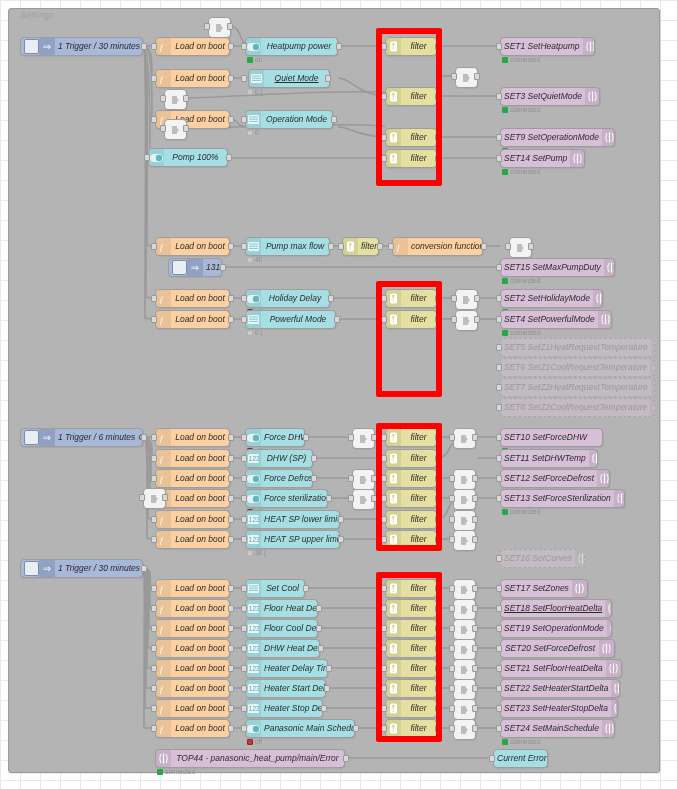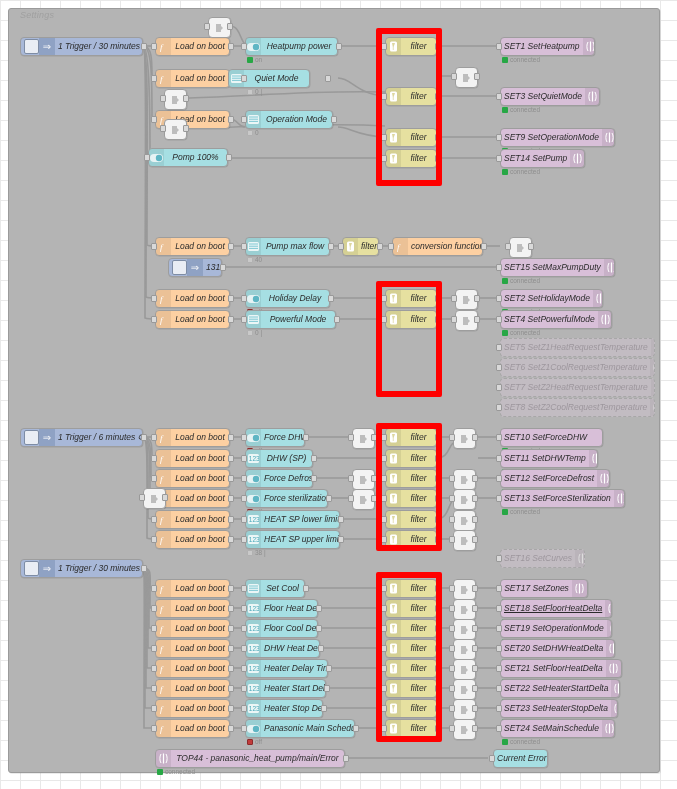--- a/index.html
+++ b/index.html
@@ -630,21 +630,21 @@
           </svg>
         </span>
         <span class="lbl">Heatpump power</span>
       </div>
       <div class="port" style="left: 241px; top: 43px;"></div>
       <div class="port" style="left: 336px; top: 43px;"></div>
       <div class="status" style="left: 247px; top: 56px;">
         <span class="dot green"></span>
         <span>on</span>
       </div>
-      <div class="node n-ui" style="left: 228px; top: 69px; width: 82px;">
+      <div class="node n-ui" style="left: 248px; top: 69px; width: 82px; text-decoration: underline;">
         <span class="nicon">
           <svg width="11" height="9" viewBox="0 0 11 9">
             <rect x="0" y="0" width="11" height="9" rx="1.5" fill="#fff" opacity=".8"></rect>
             <path d="M1 2 H10 M1 4.2 H10 M1 6.4 H10" stroke="#7fc9d4" stroke-width="1"></path>
           </svg>
         </span>
         <span class="lbl">Quiet Mode</span>
       </div>
       <div class="port" style="left: 241px; top: 75px;"></div>
       <div class="port" style="left: 325px; top: 75px;"></div>
@@ -1427,21 +1427,21 @@
             <path d="M7 1 C8.5 3 8.5 8 7 10" stroke="#fff" fill="none" stroke-width="1"></path>
           </svg>
         </span>
       </div>
       <div class="port" style="left: 496px; top: 625px;"></div>
       <div class="status" style="left: 502px; top: 638px;">
         <span class="dot green"></span>
         <span>connected</span>
       </div>
       <div class="node n-mqtt-out" style="left: 500px; top: 639px; width: 115px;">
-        <span class="lbl">SET20 SetDHWHeatDelta</span>
+        <span class="lbl">SET20 SetForceDefrost</span>
         <span class="nicon right">
           <svg width="9" height="11" viewBox="0 0 9 11">
             <path d="M2 1 C0.5 3 0.5 8 2 10" stroke="#fff" fill="none" stroke-width="1"></path>
             <path d="M4.5 0.5 L4.5 10.5" stroke="#fff" stroke-width="1.2"></path>
             <path d="M7 1 C8.5 3 8.5 8 7 10" stroke="#fff" fill="none" stroke-width="1"></path>
           </svg>
         </span>
       </div>
       <div class="port" style="left: 496px; top: 645px;"></div>
       <div class="status" style="left: 502px; top: 658px;">

